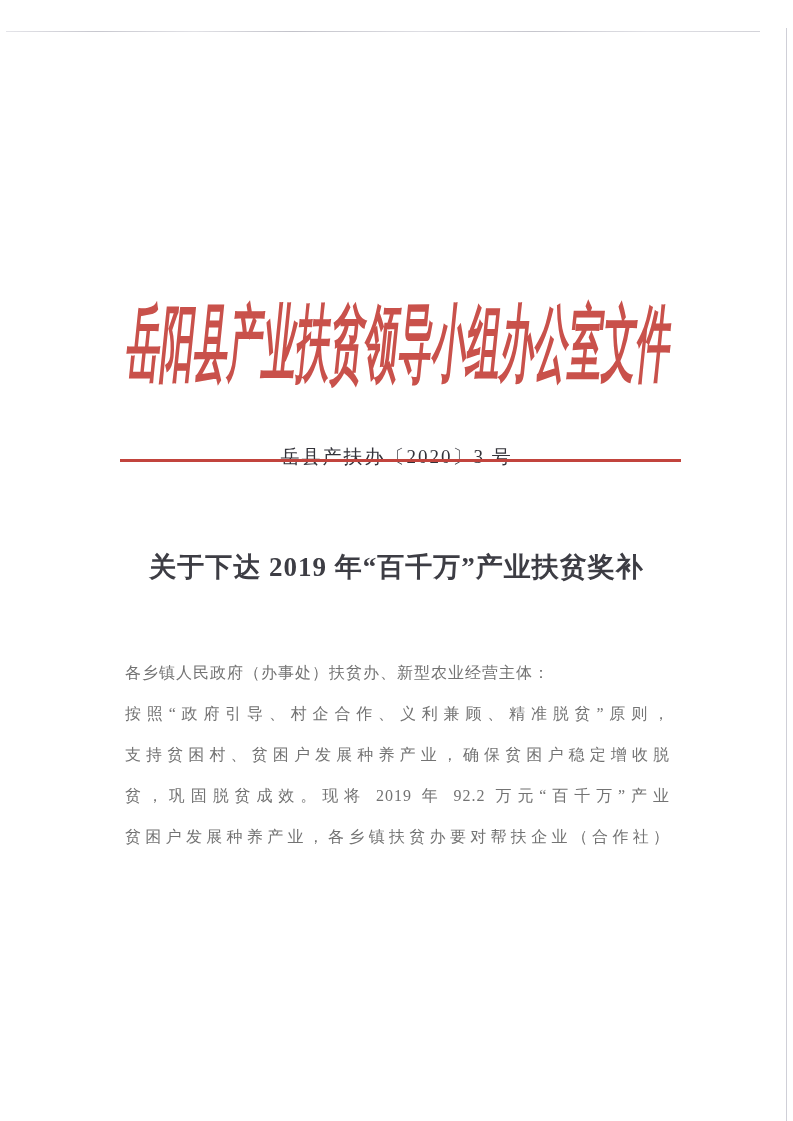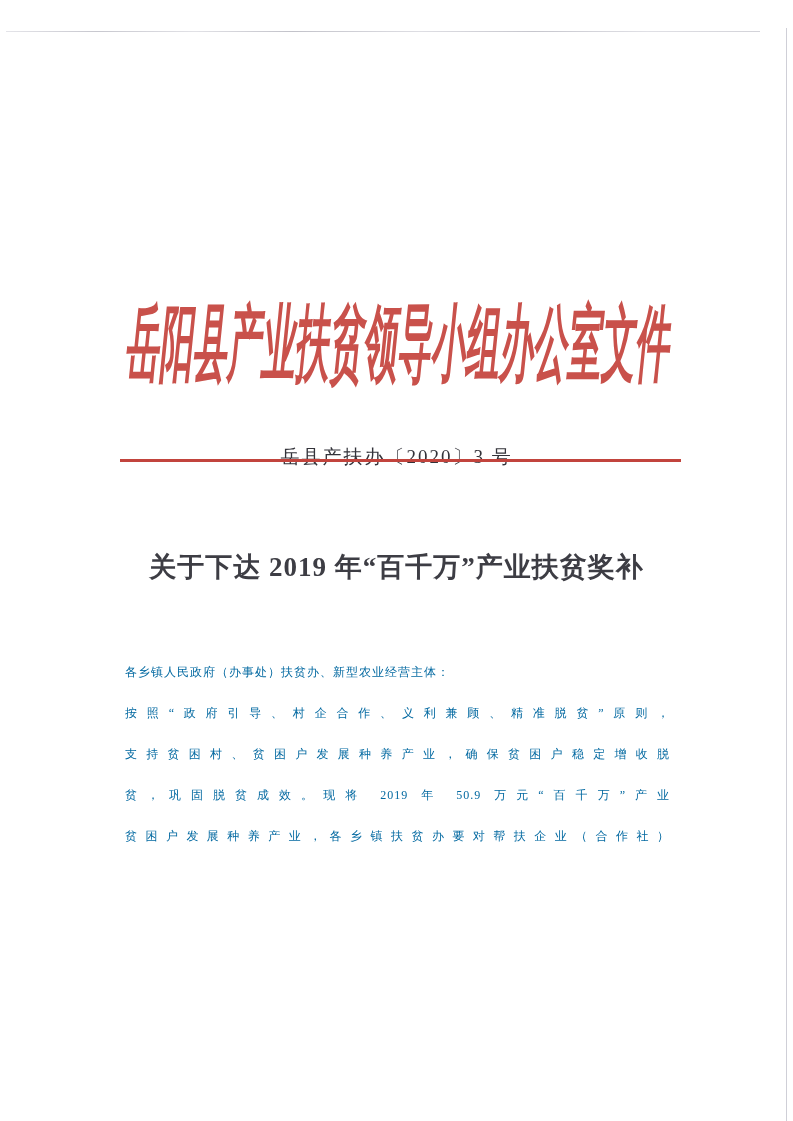--- a/index.html
+++ b/index.html
@@ -92,22 +92,22 @@
     letter-spacing: 1px;
     color: #3d3d44;
     margin-top: 12px;
   }
 
   .body-text {
     position: absolute;
     top: 652px;
     left: 125px;
     width: 545px;
-    font-size: 12px;
-    color: #0369a1;
+    font-size: 16px;
+    color: #737373;
     letter-spacing: 1px;
   }
   .bline {
     display: block;
     height: 41px;
     line-height: 41px;
     overflow: visible;
   }
   .bline.justify {
     text-align: justify;
@@ -134,17 +134,17 @@
   <div class="red-rule"></div>
 
   <div class="doc-title">
     <div>关于下达 2019 年“百千万”产业扶贫奖补</div>
   </div>
 
   <div class="body-text">
     <span class="bline">各乡镇人民政府（办事处）扶贫办、新型农业经营主体：</span>
     <span class="bline justify">按照“政府引导、村企合作、义利兼顾、精准脱贫”原则，</span>
     <span class="bline justify">支持贫困村、贫困户发展种养产业，确保贫困户稳定增收脱</span>
-    <span class="bline justify">贫，巩固脱贫成效。现将 2019 年 50.9 万元“百千万”产业</span>
+    <span class="bline justify">贫，巩固脱贫成效。现将 2019 年 92.2 万元“百千万”产业</span>
     <span class="bline justify">贫困户发展种养产业，各乡镇扶贫办要对帮扶企业（合作社）</span>
   </div>
 
 </div>
 
 </body></html>

